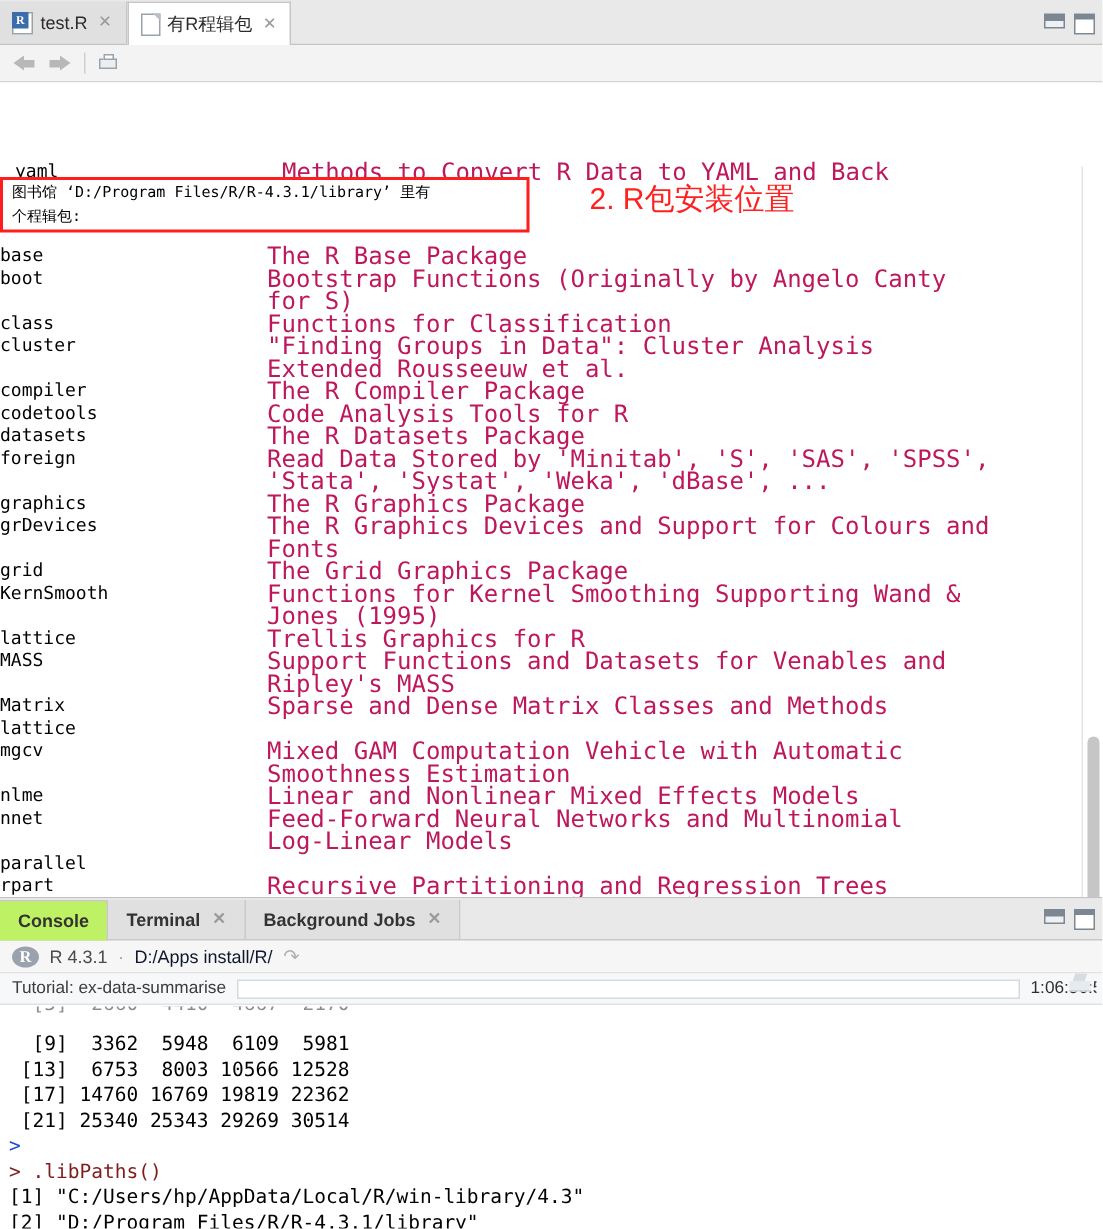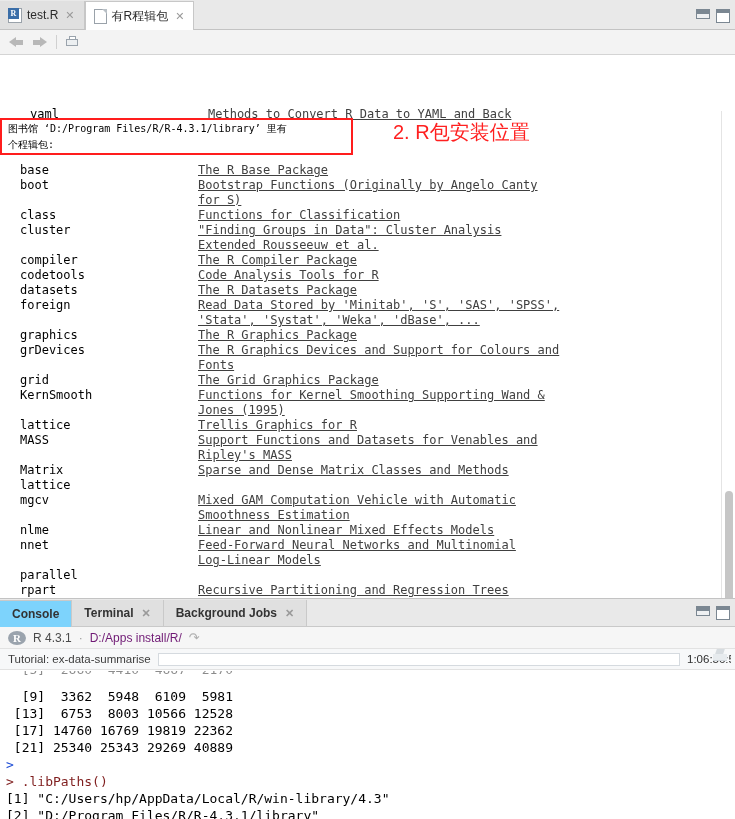--- a/index.html
+++ b/index.html
@@ -202,28 +202,26 @@
     display: flex;
     line-height: 15px;
   }
   .pkg-name {
     width: 178px;
     flex: 0 0 178px;
     font-family: "DejaVu Sans Mono", "Liberation Mono", monospace;
     font-size: 12px;
     color: #000000;
     white-space: pre;
-    margin-left: 20px;
   }
   .pkg-desc {
     font-family: "DejaVu Sans Mono", "Liberation Mono", monospace;
-    font-size: 12px;
-    color: #404040;
+    font-size: 16px;
+    color: #be185d;
     white-space: pre;
-    text-decoration: underline;
   }
   .pkg-desc .cont { display: block; }
 
   
   #partial-line {
     position: absolute;
     left: 0; top: 52px;
     width: 735px;
     height: 13px;
     overflow: hidden;
@@ -312,21 +310,21 @@
     padding: 0 12px;
     font-size: 12px;
     font-weight: bold;
     color: #333333;
     background: #e0e0e0;
     border-right: 1px solid #c9c9c9;
     box-sizing: border-box;
     white-space: nowrap;
   }
   .ctab.active {
-    background: #7dd3fc;
+    background: #bef264;
     height: 27px;
     margin-bottom: -1px;
     border-top: 1px solid #c9c9c9;
   }
   .ctab-filler { flex: 1; height: 26px; background: #e9e9e9; }
 
   .console-subbar {
     height: 22px;
     background: #f6f6f6;
     border-bottom: 1px solid #e2e2e2;
@@ -343,21 +341,21 @@
     border-radius: 50%;
     background: #9aa3ad;
     color: #ffffff;
     font-family: "Liberation Serif", serif;
     font-weight: bold;
     font-size: 11px;
     line-height: 14px;
     text-align: center;
   }
   .dot-sep { color: #9a9a9a; }
-  .path-txt { color: #701a75; }
+  .path-txt { color: #0f172a; }
   .refresh-ico {
     color: #b0b0b0;
     font-size: 13px;
   }
 
   .tutorial-bar {
     height: 21px;
     background: #f7f8f9;
     border-bottom: 1px solid #e2e2e2;
     display: flex;
@@ -602,19 +600,19 @@
     <span>Tutorial: ex-data-summarise</span>
     <span class="tutorial-progress"></span>
     <span class="tutorial-time">1:06:56:5</span>
   </div>
 
   <div class="console-out">
       <div class="cline clip">  [5]  2660  4410  4667  2170</div>
       <div class="cline">  [9]  3362  5948  6109  5981</div>
       <div class="cline"> [13]  6753  8003 10566 12528</div>
       <div class="cline"> [17] 14760 16769 19819 22362</div>
-      <div class="cline"> [21] 25340 25343 29269 40889</div>
+      <div class="cline"> [21] 25340 25343 29269 30514</div>
       <div class="cline prompt-only">&gt;</div>
       <div class="cline cmd">&gt; .libPaths()</div>
       <div class="cline">[1] "C:/Users/hp/AppData/Local/R/win-library/4.3"</div>
       <div class="cline">[2] "D:/Program Files/R/R-4.3.1/library"</div>
     </div>
 </div>
 
 </body></html>

